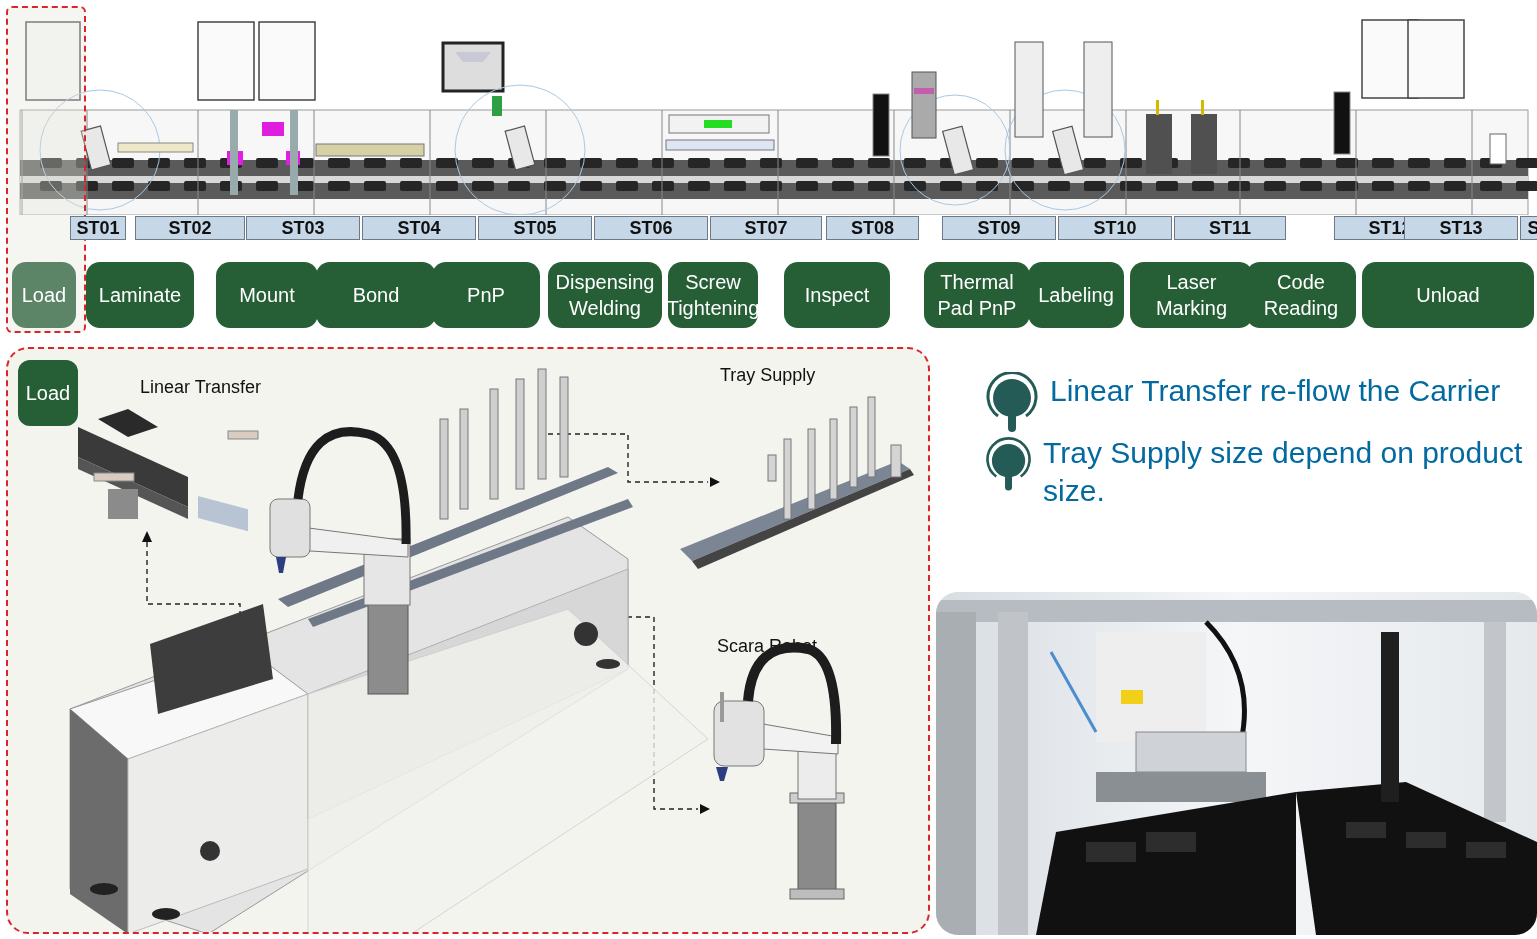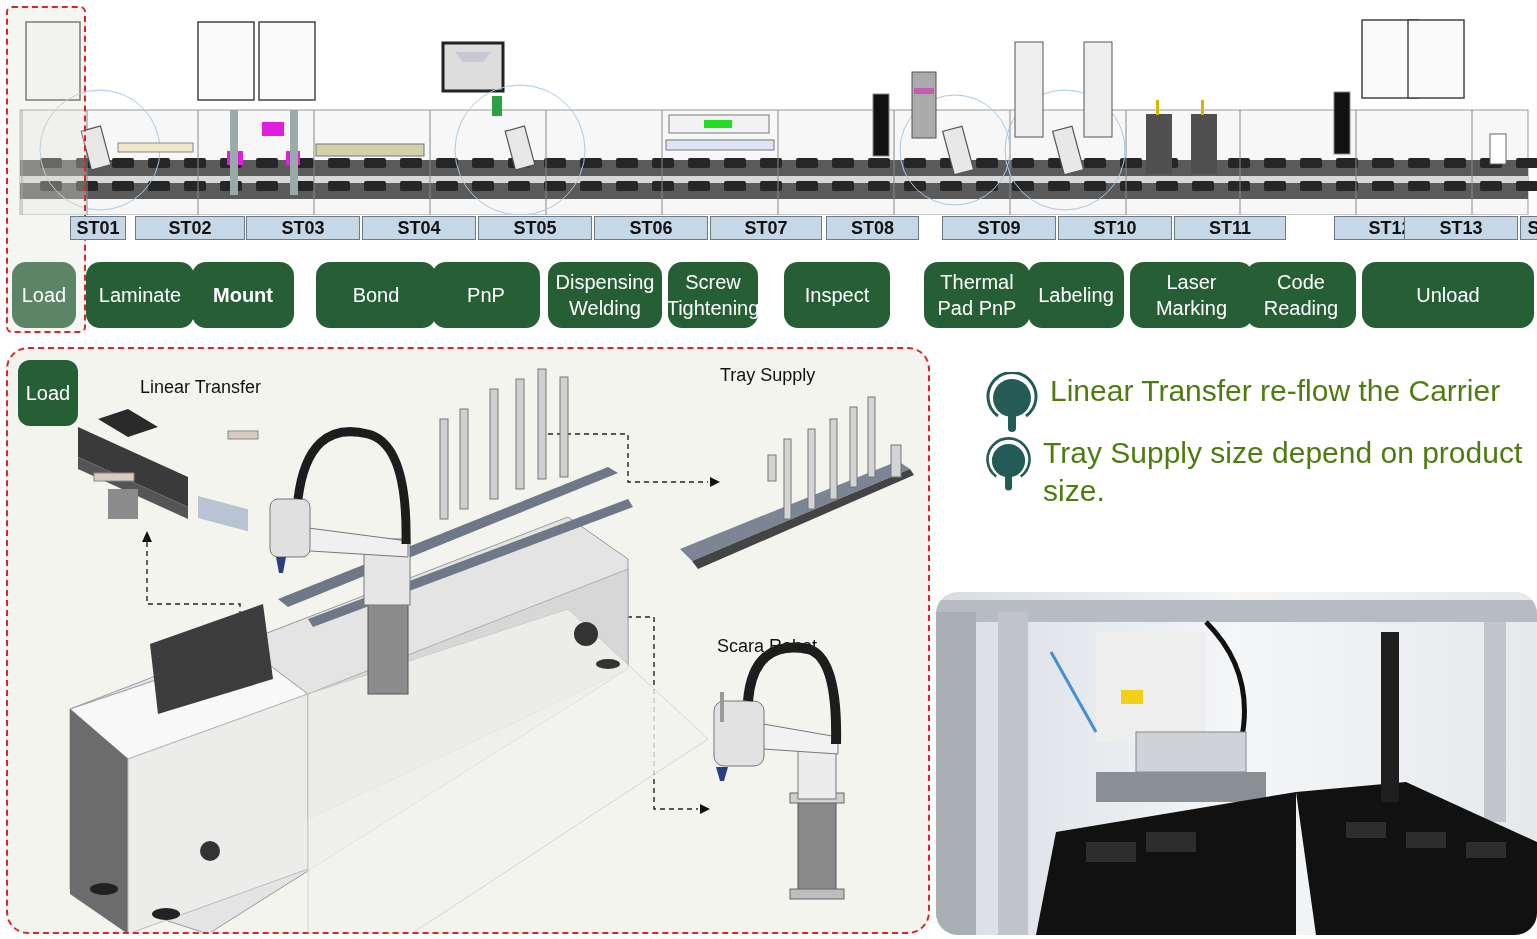--- a/index.html
+++ b/index.html
@@ -22,21 +22,21 @@
 
   
   .detail-panel { position: absolute; left: 6px; top: 347px; width: 924px; height: 587px;
     background: #f4f4ef; border: 2px dashed #d9262b; border-radius: 22px; overflow: hidden; }
   .load-tag { position: absolute; left: 10px; top: 11px; width: 60px; height: 66px; background: #265f36;
     color: #fff; border-radius: 12px; font-size: 20px; display: flex; align-items: center; justify-content: center; }
   .panel-label { position: absolute; font-size: 18px; color: #111; }
 
   
   .note { position: absolute; left: 984px; display: flex; align-items: flex-start; }
-  .note-text { font-size: 30px; color: #4d7c0f; line-height: 38px; margin-left: 10px; }
+  .note-text { font-size: 30px; color: #0369a1; line-height: 38px; margin-left: 10px; }
 
   
   .photo { position: absolute; left: 936px; top: 592px; width: 601px; height: 343px; border-radius: 22px;
     overflow: hidden; background: #e9ecef; }
 </style>
 </head>
 <body>
 
 <svg id="line-drawing" viewBox="0 0 1537 215">
 
@@ -216,21 +216,21 @@
     <div class="station" style="left: 872px; width: 114px;">ST09</div>
     <div class="station" style="left: 988px; width: 114px;">ST10</div>
     <div class="station" style="left: 1104px; width: 112px;">ST11</div>
     <div class="station" style="left: 1264px; width: 112px;">ST12</div>
     <div class="station" style="left: 1334px; width: 114px;">ST13</div>
     <div class="station" style="left: 1450px; width: 58px;">ST14</div>
   </div>
 <div id="process-row">
     <div class="process-pill faded" style="left: 12px; width: 64px; white-space: pre-line;">Load</div>
     <div class="process-pill" style="left: 86px; width: 108px; white-space: pre-line;">Laminate</div>
-    <div class="process-pill" style="left: 192px; width: 102px; white-space: pre-line; font-weight: bold;">Mount</div>
+    <div class="process-pill" style="left: 216px; width: 102px; white-space: pre-line;">Mount</div>
     <div class="process-pill" style="left: 316px; width: 120px; white-space: pre-line;">Bond</div>
     <div class="process-pill" style="left: 432px; width: 108px; white-space: pre-line;">PnP</div>
     <div class="process-pill" style="left: 548px; width: 114px; white-space: pre-line;">Dispensing
 Welding</div>
     <div class="process-pill" style="left: 668px; width: 90px; white-space: pre-line;">Screw
 Tightening</div>
     <div class="process-pill" style="left: 784px; width: 106px; white-space: pre-line;">Inspect</div>
     <div class="process-pill" style="left: 900px; width: 106px; white-space: pre-line; margin-left: 24px;">Thermal
 Pad PnP</div>
     <div class="process-pill" style="left: 1028px; width: 96px; white-space: pre-line;">Labeling</div>

